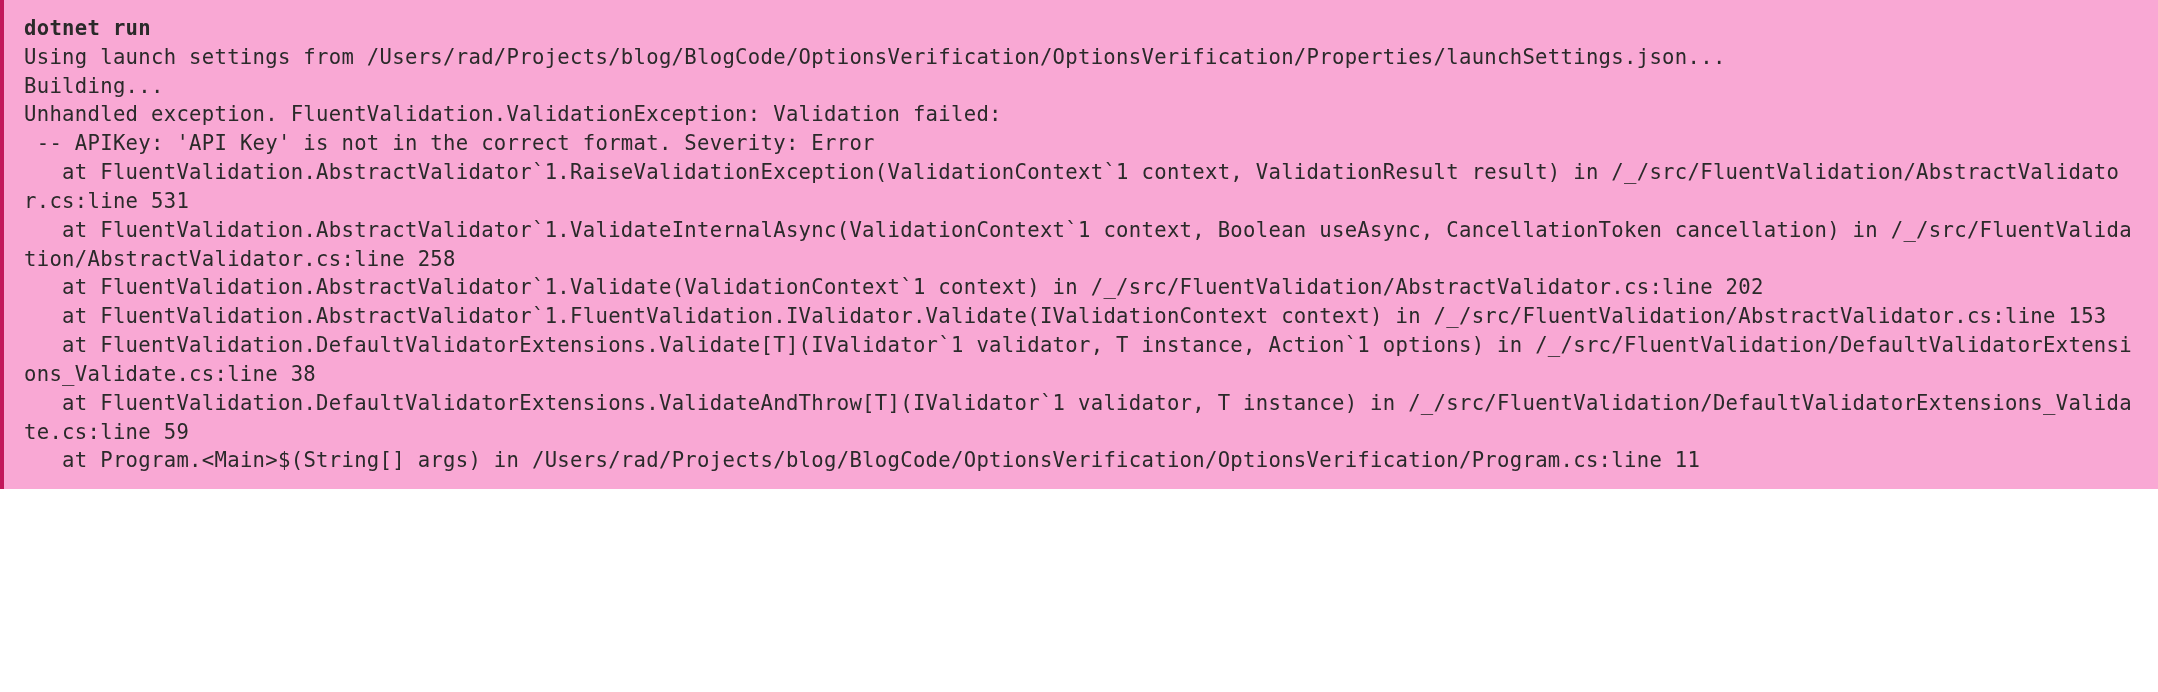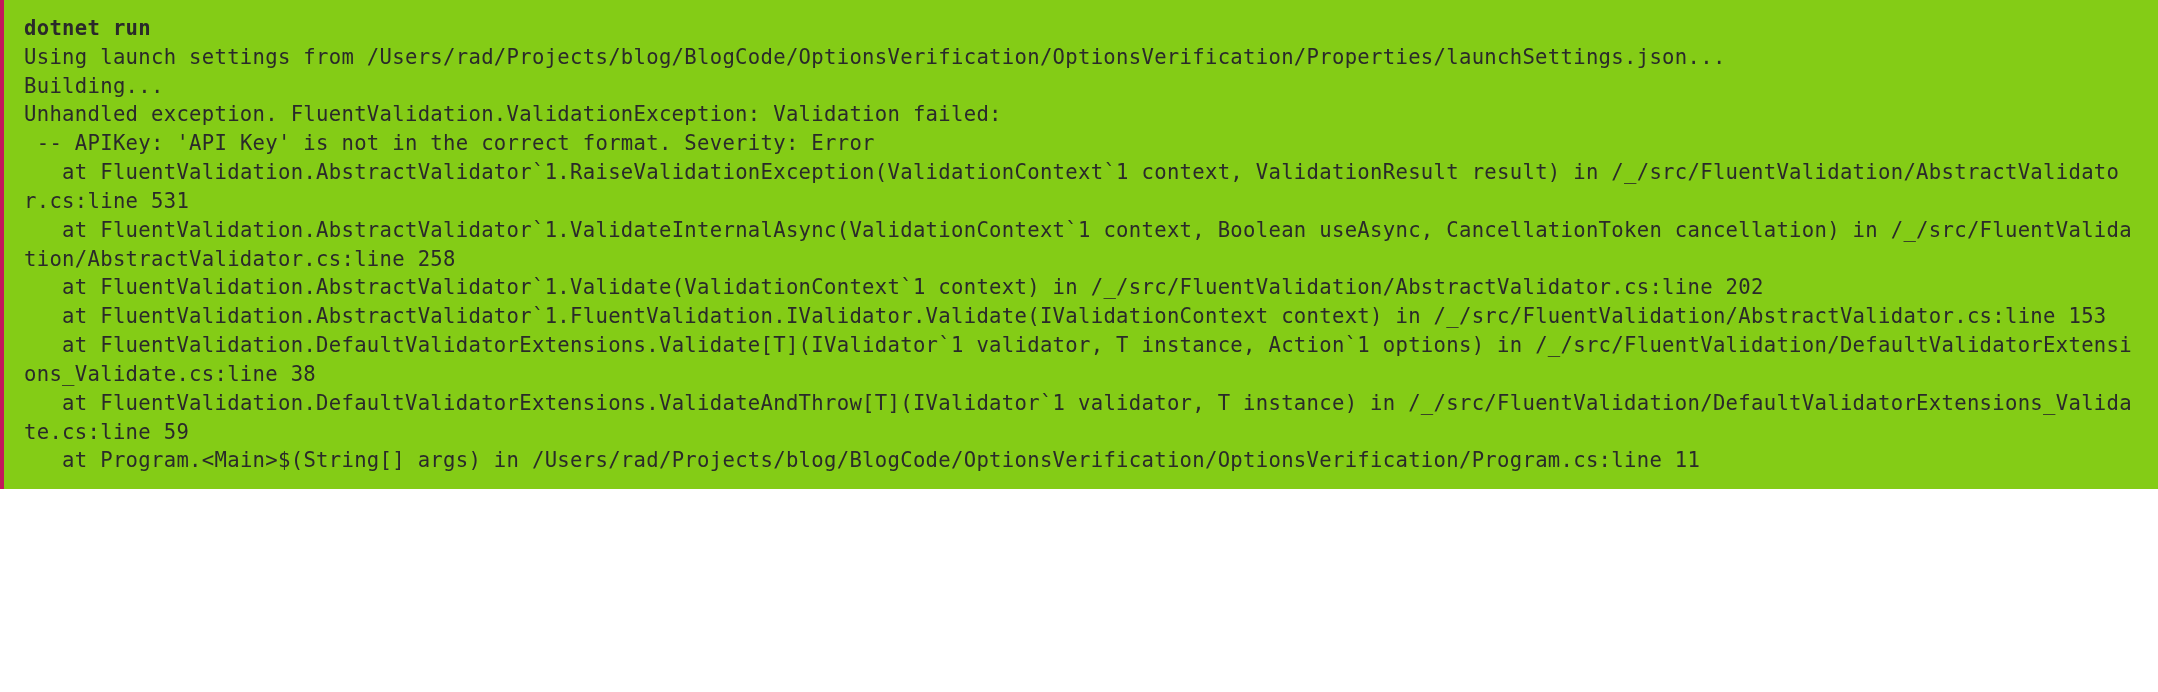--- a/index.html
+++ b/index.html
@@ -7,21 +7,21 @@
       padding: 0;
       box-sizing: border-box;
     }
     body {
       background: #fff;
       font-family: 'Consolas', 'Monaco', 'Courier New', monospace;
       font-size: 20.6px;
       line-height: 1.4;
     }
     .code-block {
-      background: #84cc16;
+      background: #f9a8d4;
       border-left: 4px solid #c2185b;
       padding: 14px 20px;
       color: #2a2a2a;
       white-space: pre-wrap;
       word-break: break-all;
       letter-spacing: 0.3px;
     }
     .cmd {
       font-weight: bold;
     }

